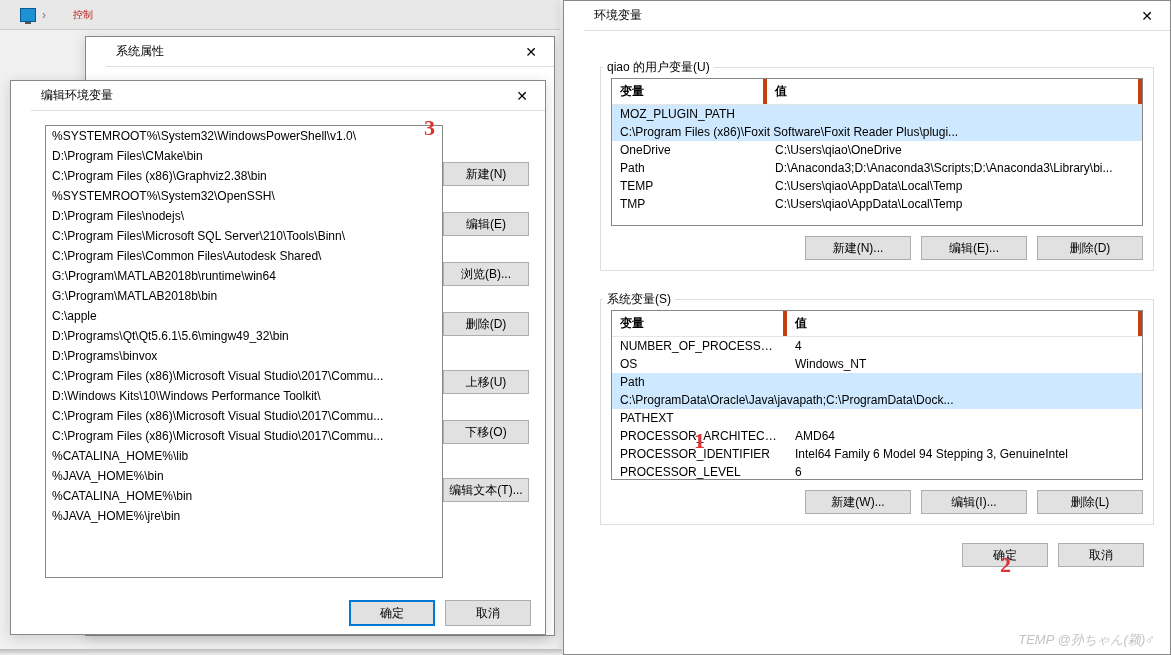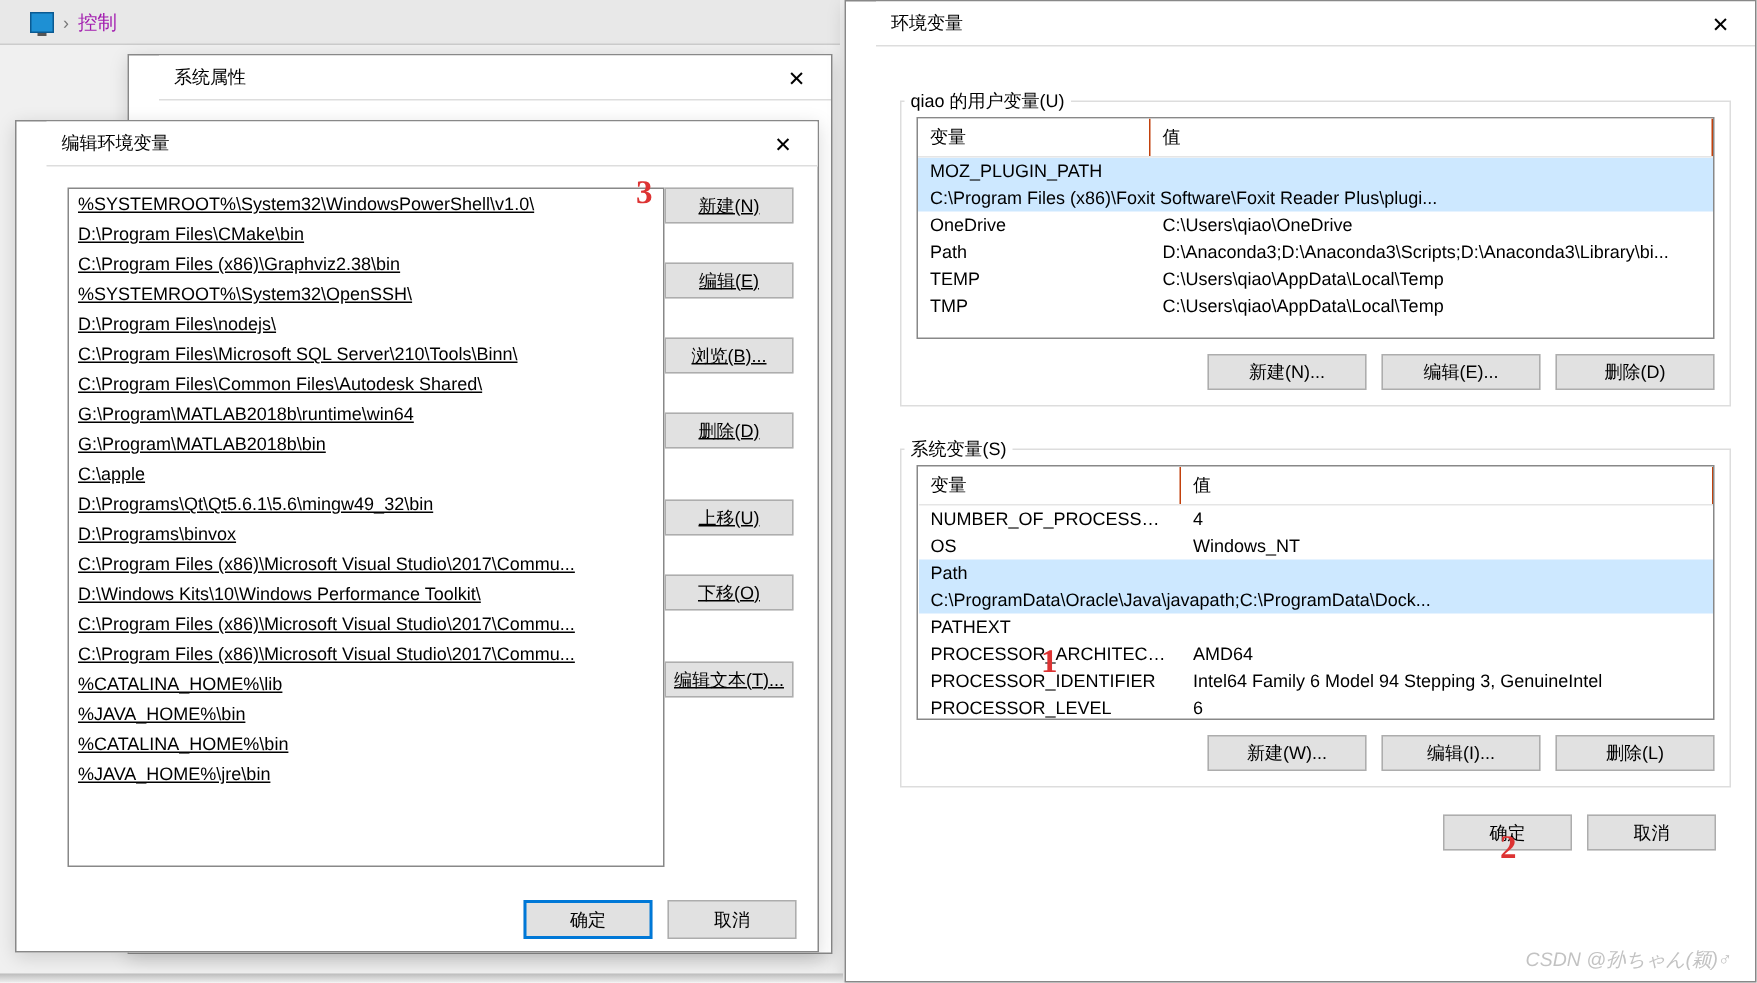--- a/index.html
+++ b/index.html
@@ -39,32 +39,32 @@
     .titlebar .close {
       width: 30px; height: 24px; display:flex; align-items:center; justify-content:center;
       font-size: 14px; cursor:pointer;
     }
     
     
     .sysprops { left: 85px; top: 36px; width: 470px; height: 600px; }
     
     
     .editenv { left: 10px; top: 80px; width: 536px; height: 555px; }
-    .editenv-body { display:flex; padding:14px 14px 8px 14px; height: 475px; text-decoration: underline;}
+    .editenv-body { display:flex; padding:14px 14px 8px 14px; height: 475px;}
     .path-list {
       flex: 1;
       border: 1px solid #888;
       overflow-y: scroll;
       background:#fff;
     }
     .path-list::-webkit-scrollbar{width:16px;}
     .path-list::-webkit-scrollbar-track{background:#f0f0f0;}
     .path-list::-webkit-scrollbar-thumb{background:#ccc;border:1px solid #aaa;}
     .path-item { padding: 3px 6px; white-space: nowrap; overflow:hidden; text-overflow:ellipsis; cursor:default;}
-    .side-btns { width:88px; display:flex; flex-direction:column; gap:0;}
+    .side-btns { width:88px; display:flex; flex-direction:column; gap:0;margin-top:37px;}
     .btn {
       height: 24px;
       border: 1px solid #adadad;
       background: #e1e1e1;
       font-size: 12px;
       cursor: pointer;
       display:flex; align-items:center; justify-content:center;
       font-family: inherit;
     }
     .side-btns .btn { width:86px; margin-bottom:8px;}
@@ -81,41 +81,41 @@
     .table {
       border:1px solid #888; width:100%;
       overflow-y: scroll;
     }
     .table.user { height: 148px; }
     .table.sys  { height: 170px; }
     .table::-webkit-scrollbar{width:16px;}
     .table::-webkit-scrollbar-track{background:#f0f0f0;}
     .table::-webkit-scrollbar-thumb{background:#ccc;border:1px solid #aaa;}
     .thead { display:flex; background:#fff; border-bottom:1px solid #e5e5e5; position:sticky; top:0;}
-    .thead .th { padding:4px 8px; font-weight:normal; border-right:1px solid #c2410c;}
+    .thead .th { padding:4px 8px; font-weight:bold; border-right:4px solid #c2410c;}
     .th.var { width: 155px; flex:none;}
     .th.val { flex:1;}
     .trow { display:flex; padding:0; cursor:default;}
     .trow.sel { background:#cde8ff;flex-direction:column;}
     .td { padding:2px 8px; white-space:nowrap; overflow:hidden; text-overflow:ellipsis;}
     .td.var { width:155px; flex:none;}
     .td.val { flex:1;}
     .btnrow { display:flex; justify-content:flex-end; gap:10px; margin-top:10px;}
     .btnrow .btn { width:106px; height:24px;}
     .envvars-footer { display:flex; justify-content:flex-end; gap:10px; padding:18px 26px;}
     .envvars-footer .btn { width:86px; height:24px;}
     
     .annot { position:absolute; font-family: "Times New Roman", serif; font-size: 22px; color:#d33; font-weight:bold; pointer-events:none;}
     .annot1 { left: 694px; top: 428px;}
     .annot2 { left:1000px; top: 552px;}
     .annot3 { left: 424px; top: 115px;}
     
     .watermark { position:absolute; right:16px; bottom:6px; font-size:13px; color:rgba(120,120,120,0.45); font-style:italic; pointer-events:none;}
     .hr-bottom { position:absolute; left:0; bottom:0; width:562px; height:6px; background:linear-gradient(#bbb,#eee); }
-    .bg-explorer-label{font-size:13px;color:#a21caf;}
+    .bg-explorer-label{font-size:10px;color:#b91c1c;margin-left:21px;}
   </style>
 </head>
 <body>
 
 <div class="bg-bar">
   <span class="monitor-icon"></span>
   <span class="chev">›</span>
   <span class="bg-explorer-label">控制</span>
 </div>
 
@@ -266,14 +266,14 @@
   <div class="envvars-footer">
     <button class="btn">确定</button>
     <button class="btn">取消</button>
   </div>
 </div>
 
 <div class="annot annot3">3</div>
 <div class="annot annot1">1</div>
 <div class="annot annot2">2</div>
 
-<div class="watermark">CSDN @孙ちゃん(颖)♂</div>
+<div class="watermark">TEMP @孙ちゃん(颖)♂</div>
 <div class="hr-bottom"></div>
 
 </body></html>

